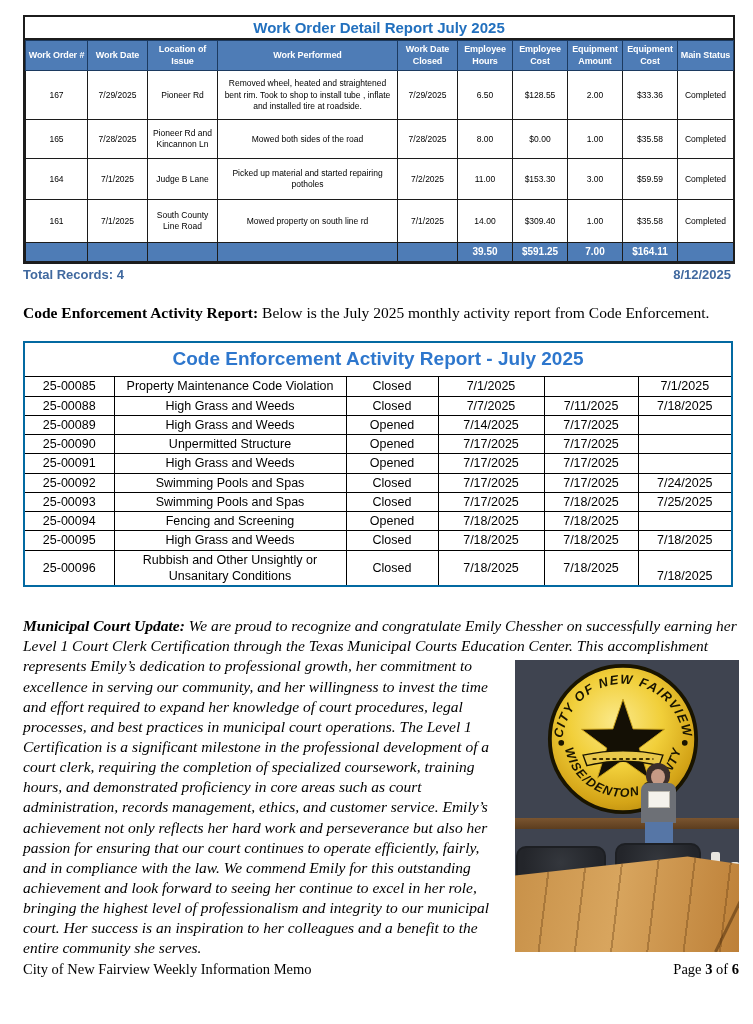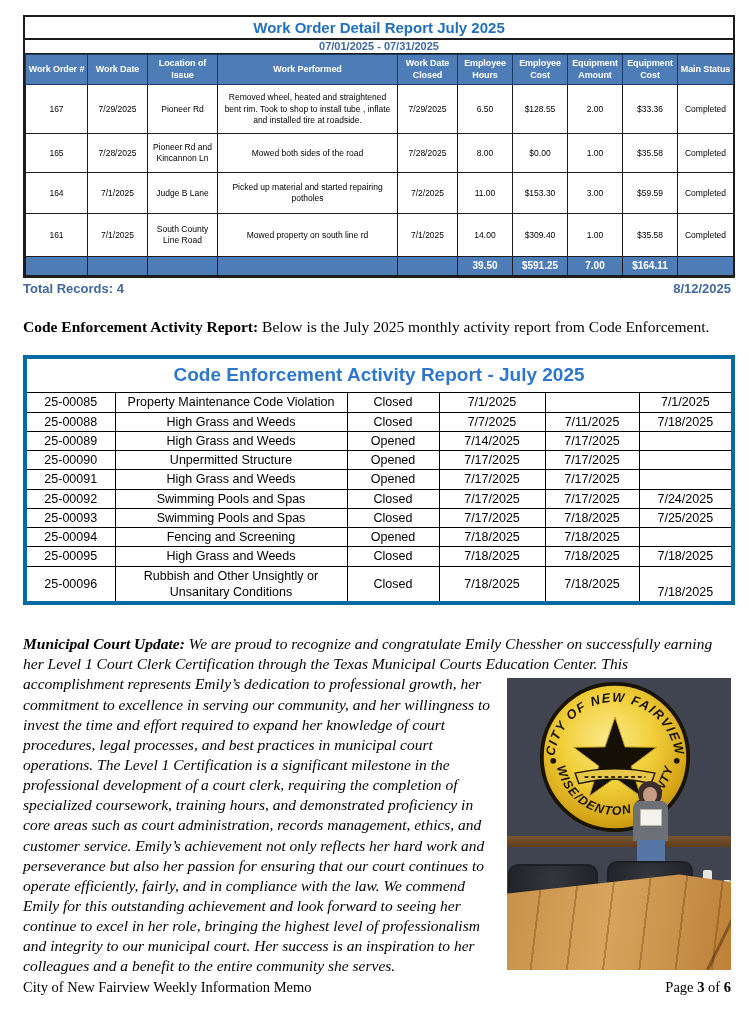--- a/index.html
+++ b/index.html
@@ -1,18 +1,18 @@
 <!DOCTYPE html>
 <html style="--table-header-bg: #4e7cb6; --wo-title: #2270be; --wo-subtitle: #40699f; --ce-title: #2e77cd;"><head>
 <meta charset="utf-8">
 <style>
   html,body { margin:0; padding:0; background:#ffffff; }
   .page {
     width:753px; height:1024px; box-sizing:border-box;
-    padding:15px 22px 0 23px; position:relative; background:#fff;
+    padding:15px 14px 0 23px; position:relative; background:#fff;
     font-family:"Liberation Serif", serif; color:#000; overflow:hidden;
   }
   
   .wo-wrap { width:708px; border:2px solid #1c1c1c; }
   .wo-title {
     text-align:center; font-family:"Liberation Sans", sans-serif; font-weight:bold;
     font-size:15px; color:var(--wo-title,#2270be); padding:2px 0 2px;
     border-bottom:2px solid #1c1c1c;
   }
   .wo-subtitle {
@@ -39,21 +39,21 @@
     width:708px; display:flex; justify-content:space-between; margin-top:3px;
     font-family:"Liberation Sans", sans-serif; font-weight:bold; font-size:13px;
     color:var(--wo-subtitle,#40699f);
   }
   
   .para { font-size:15.5px; line-height:1.28; margin-top:21px; text-align:left; }
   .para b { font-weight:bold; }
   
   table.ce {
     border-collapse:collapse; width:708px; margin-top:18px;
-    font-family:"Liberation Sans", sans-serif; border:4px solid #0369a1; table-layout:fixed;
+    font-family:"Liberation Sans", sans-serif; border:2px solid #0369a1; table-layout:fixed;
   }
   table.ce td.ce-title {
     font-size:19px; font-weight:bold; color:var(--ce-title,#2e77cd);
     text-align:center; padding:4px 0 5px; border:1px solid #000;
   }
   table.ce th { font-size:12.5px; font-weight:bold; border:1px solid #000; padding:2px 4px; text-align:center; }
   table.ce td { font-size:12.5px; border:1px solid #000; padding:1px 4px; line-height:1.3; vertical-align:middle; }
   table.ce td.vb { vertical-align:bottom; }
   
   .municipal { margin-top:29px; font-size:15.5px; line-height:1.3;font-style:italic; }
@@ -91,21 +91,20 @@
   .footer { clear:both; display:flex; justify-content:space-between; font-size:14.5px; margin-top:2px;gap:22px; }
   .footer b { font-weight:bold; }
 </style>
 </head>
 <body>
 
 <div class="page">
 
   <div class="wo-wrap">
     <div class="wo-title">Work Order Detail Report July 2025</div>
-    <div class="wo-subtitle">07/01/2025 - 07/31/2025</div>
     <table class="wo">
       <colgroup>
         <col style="width:62px">
           <col style="width:60px">
           <col style="width:70px">
           <col style="width:180px">
         <col style="width:60px">
           <col style="width:55px">
           <col style="width:55px">
           <col style="width:55px">

